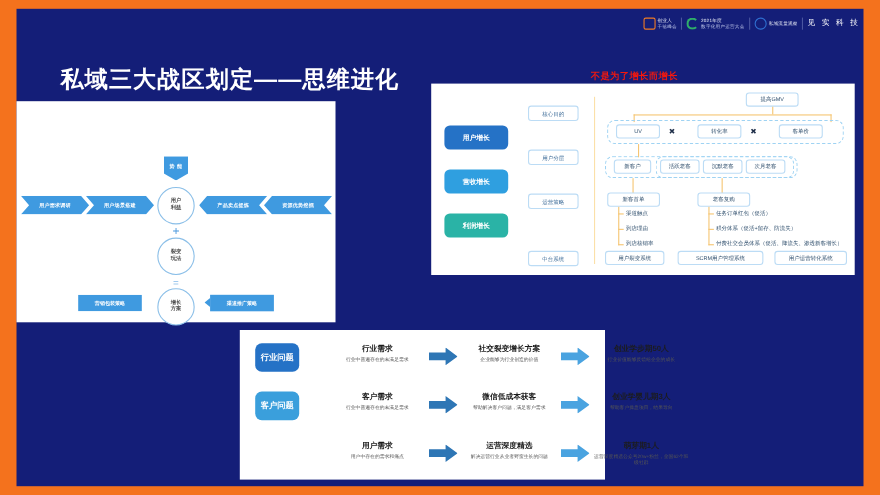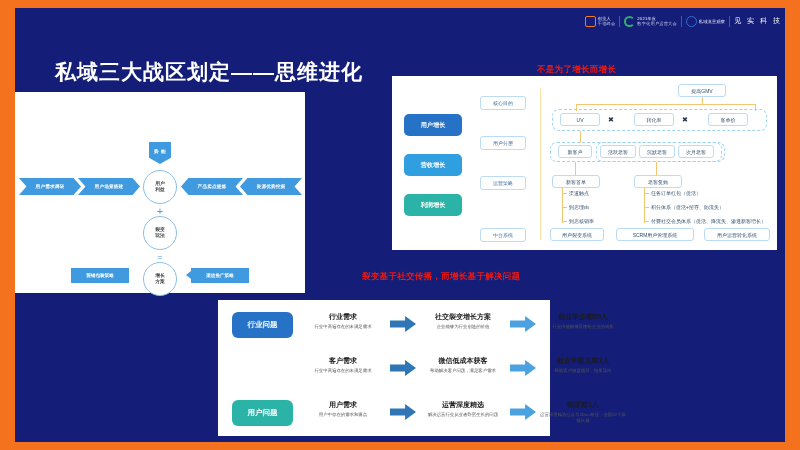--- a/index.html
+++ b/index.html
@@ -165,21 +165,21 @@
   }
   .twig::before {
     content:""; position:absolute; left:0; top:50%; width:5px; height:1px; background:#f6c572;
   }
   .twig-rail { position:absolute; width:1px; background:#f6c572; }
 
   .xmark { position:absolute; font-size:7px; font-weight:bold; color:#20304a; }
 
   
   .bp-pill {
-    position:absolute; left:14px; width:61px; height:26px; border-radius:6px;
+    position:absolute; left:14px; width:40px; height:26px; border-radius:6px;
     display:flex; align-items:center; justify-content:center;
     font-size:7.5px; color:#fff; font-weight:bold;
   }
   #bp-pill-0 { top:12px; background:#2572c6; }
   #bp-pill-1 { top:56px; background:#3a9fdc; }
   #bp-pill-2 { top:100px; background:#2ab3a6; }
 
   .bp-col { position:absolute; text-align:center; }
   .bp-h { font-size:7px; font-weight:bold; color:#1c1c1c; white-space:nowrap; }
   .bp-d { font-size:4.4px; color:#555; line-height:6px; margin-top:2px; }
@@ -220,21 +220,20 @@
         <div>私域流量观察</div>
       </div>
     </div>
     <div class="logo-sep"></div>
     <div class="logo-brand">见 实 科 技</div>
   </div>
 
   <div class="slide-title">私域三大战区划定——思维进化</div>
 
   <div class="callout" id="callout-right">不是为了增长而增长</div>
-  <div class="callout" id="callout-bottom">裂变基于社交传播，而增长基于解决问题</div>
 
   <div class="panel" id="panel-left">
     <div class="chev-down">
       <span>势 能</span>
     </div>
 
     <div class="arrow-r" id="ar1">
         <span>用户需求调研</span>
       </div>
     <div class="arrow-r" id="ar2">
@@ -319,21 +318,21 @@
     <div class="twig" style="left:252px; top:128px;">积分体系（促活+留存、防流失）</div>
     <div class="twig" style="left:252px; top:142px;">付费社交会员体系（促活、降流失、渗透新客增长）</div>
 
     <div class="node" style="left:158px; top:152px; width:54px;">用户裂变系统</div>
     <div class="node" style="left:224px; top:152px; width:78px;">SCRM用户管理系统</div>
     <div class="node" style="left:312px; top:152px; width:66px;">用户运营转化系统</div>
   </div>
 
   <div class="panel" id="panel-bottom">
     <div class="bp-pill" id="bp-pill-0">行业问题</div>
-    <div class="bp-pill" id="bp-pill-2">用户问题</div>
+    <div class="bp-pill" id="bp-pill-1">客户问题</div>
 
     <div class="bp-col" style="left:84px; top:12px; width:82px;">
       <div class="bp-h">行业需求</div>
       <div class="bp-d">行业中普遍存在的未满足需求</div>
     </div>
     <div class="bp-arrow a-dark" style="left:172px; top:16px;"></div>
     <div class="bp-col" style="left:202px; top:12px; width:86px;">
       <div class="bp-h">社交裂变增长方案</div>
       <div class="bp-d">企业能够为行业创造的价值</div>
     </div>

